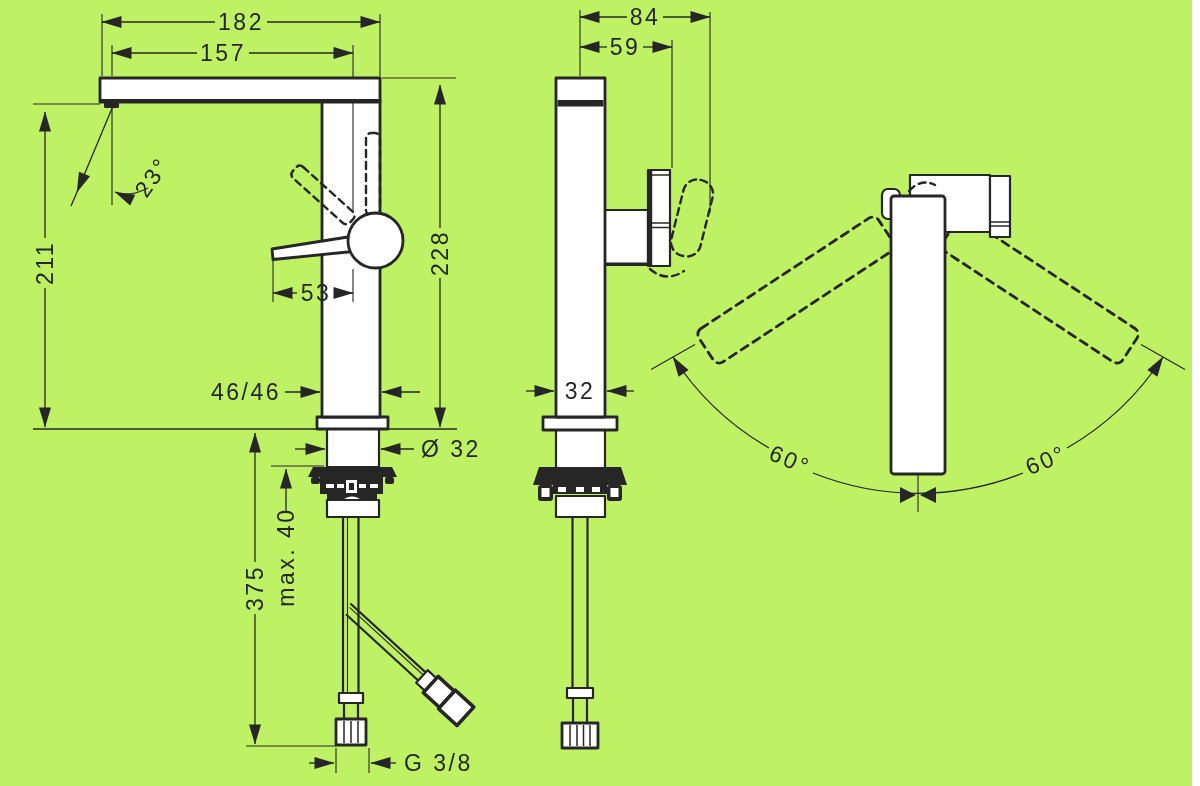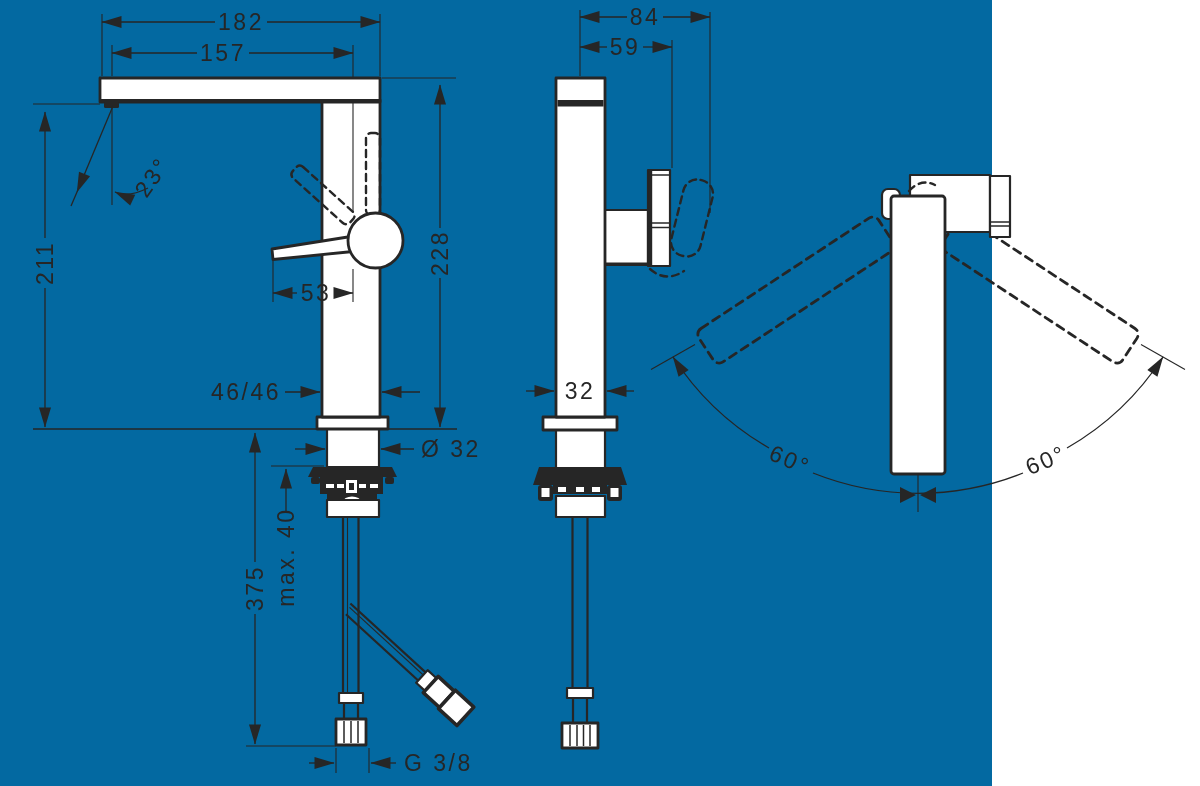--- a/index.html
+++ b/index.html
@@ -1,16 +1,16 @@
 <!DOCTYPE html>
 <html><head>
 <meta charset="utf-8">
 <style>
   html,body{margin:0;padding:0;background:#fff;}
-  .stage{width:992px;height:786px;background:#0369a1;position:relative;font-family:"Liberation Sans",sans-serif;}
+  .stage{width:1192px;height:786px;background:#bef264;position:relative;font-family:"Liberation Sans",sans-serif;}
   svg text{font-family:"Liberation Sans",sans-serif;font-size:23px;fill:#262626;letter-spacing:2.5px;}
   .outline{fill:#ffffff;stroke:#262626;stroke-width:2.8;stroke-linejoin:round;}
   .outline2{fill:#ffffff;stroke:#262626;stroke-width:2.2;stroke-linejoin:round;}
   .thick{fill:#ffffff;stroke:#262626;stroke-width:3.6;stroke-linejoin:round;}
   .dark{fill:#262626;stroke:none;}
   .dim{stroke:#262626;stroke-width:1.3;fill:none;}
   .ext{stroke:#262626;stroke-width:1.1;fill:none;}
   .thin{stroke:#262626;stroke-width:1.5;fill:none;}
   .dash{fill:none;stroke:#262626;stroke-width:2.8;stroke-dasharray:8 6;stroke-linecap:round;stroke-linejoin:round;}
   .dash2{fill:none;stroke:#262626;stroke-width:2.4;stroke-dasharray:7 5;stroke-linecap:round;}

